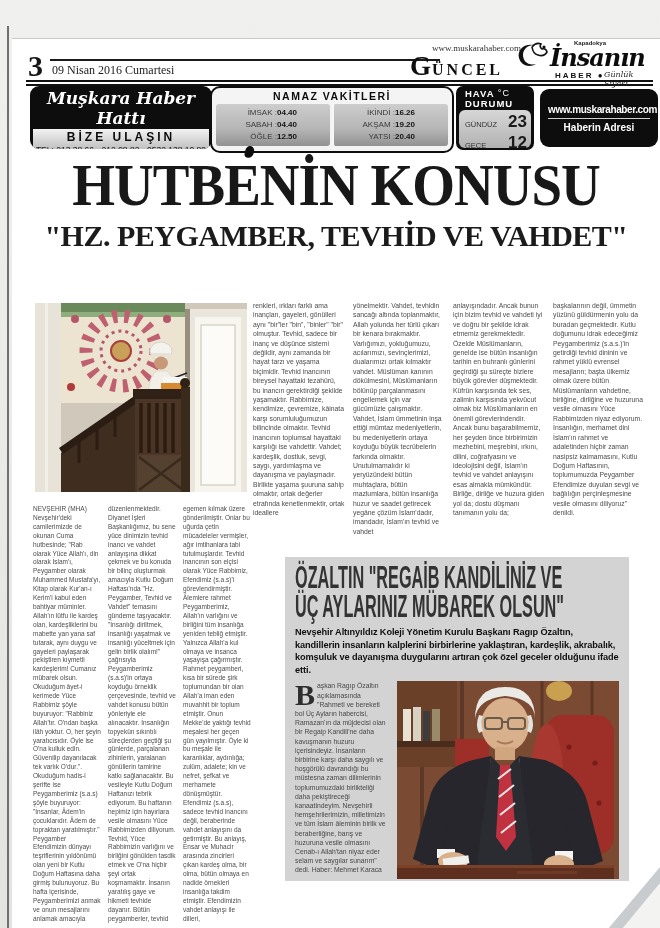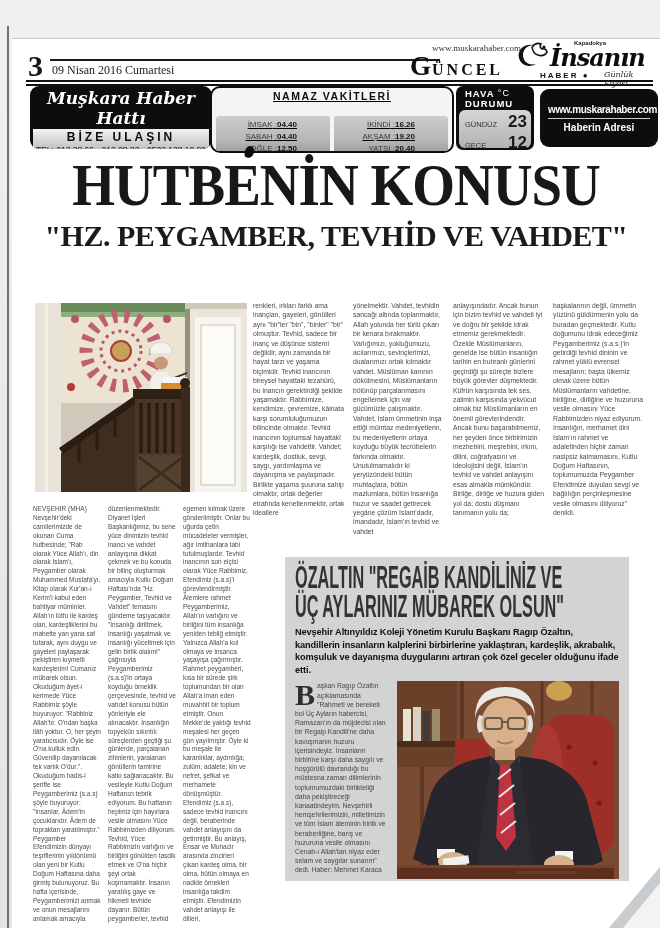--- a/index.html
+++ b/index.html
@@ -20,33 +20,33 @@
   .h-date{position:absolute;left:40px;top:24px;font:12px "Liberation Serif",serif;color:#222;}
   .h-double-a{position:absolute;left:14px;top:41px;width:627px;height:2px;background:#111;}
   .h-double-b{position:absolute;left:14px;top:45px;width:627px;height:2px;background:#111;}
   .sec-url{position:absolute;left:420px;top:4px;width:160px;font:9px "Liberation Serif",serif;color:#333;}
   .sec-title{position:absolute;left:398px;top:12px;font:700 16px "Liberation Serif",serif;letter-spacing:3px;color:#0f0f0f;}
   .sec-title::first-letter{font-size:27px;letter-spacing:1px;}
   .logo{position:absolute;right:4px;top:0px;width:140px;height:44px;}
   .logo-icon{position:absolute;left:-2px;top:2px;}
   .logo-region{position:absolute;left:58px;top:1px;font:700 6px "Liberation Sans",sans-serif;color:#222;}
   .logo-name{position:absolute;left:34px;top:4px;font:italic 900 24px "DejaVu Serif",serif;color:#0c0c0c;letter-spacing:-1px;}
-  .logo-sub{position:absolute;left:24px;top:32px;font:900 8px "Liberation Sans",sans-serif;letter-spacing:2px;color:#111;}
+  .logo-sub{position:absolute;left:39px;top:32px;font:900 8px "Liberation Sans",sans-serif;letter-spacing:2px;color:#111;}
   .logo-tag{position:absolute;left:88px;top:31px;font:italic 8px "DejaVu Serif",serif;color:#222;}
   
   .contact{position:absolute;left:18px;top:47px;width:182px;height:63px;background:#0d0d0d;border-radius:9px;overflow:hidden;}
   .contact-title{font:italic 900 17px "DejaVu Serif",serif;color:#fff;text-align:center;margin-top:2px;letter-spacing:0px;}
   .contact-body{margin:1px 3px 0 3px;height:39px;border-radius:0 0 7px 7px;
     background:linear-gradient(180deg,#f2f2f2 0%,#bdbdbd 55%,#8d8d8d 100%);text-align:center;}
   .contact-sub{font:700 12px "Liberation Sans",sans-serif;letter-spacing:3px;color:#0c0c0c;padding-top:1px;}
   .contact-tel{font:8.5px "Liberation Sans",sans-serif;color:#1c1c1c;margin-top:1px;}
   .namaz{position:absolute;left:198px;top:47px;width:240px;height:63px;background:#f4f4f4;
-    border:2px solid #0d0d0d;border-radius:10px;overflow:hidden;text-decoration:underline;}
+    border:2px solid #0d0d0d;border-radius:10px;overflow:hidden;}
   .namaz-title{font:700 10.5px "Liberation Sans",sans-serif;letter-spacing:1.5px;color:#0d0d0d;text-align:center;margin-top:2px;}
-  .namaz-body{display:flex;margin:14px 4px 0 4px;height:42px;gap:2px;}
+  .namaz-body{display:flex;margin:2px 4px 0 4px;height:42px;gap:2px;}
   .namaz-half{flex:1;background:linear-gradient(180deg,#cdcdcd 0%,#b5b5b5 60%,#929292 100%);
     border-radius:3px;padding-top:3px;}
   .namaz-half + .namaz-half{border-left:2px solid #f7f7f7;}
   .prow{display:flex;justify-content:center;font-size:8px;color:#3a3a3a;line-height:12px;}
   .prow .pl{width:38px;text-align:right;}
   .prow .pl::after{content:" : ";color:#555;}
   .prow .pv{width:30px;font-weight:700;color:#151515;}
   .tail{position:absolute;left:233px;top:107px;width:9px;height:12px;background:#0d0d0d;border-radius:50% 50% 60% 40%;transform:rotate(14deg);}
   .hava{position:absolute;left:444px;top:47px;width:78px;height:64px;background:#0d0d0d;border-radius:7px;overflow:hidden;}
   .hava-t{color:#fff;font-weight:900;font-size:9.5px;letter-spacing:1px;padding:3px 0 0 9px;line-height:9.5px;}

